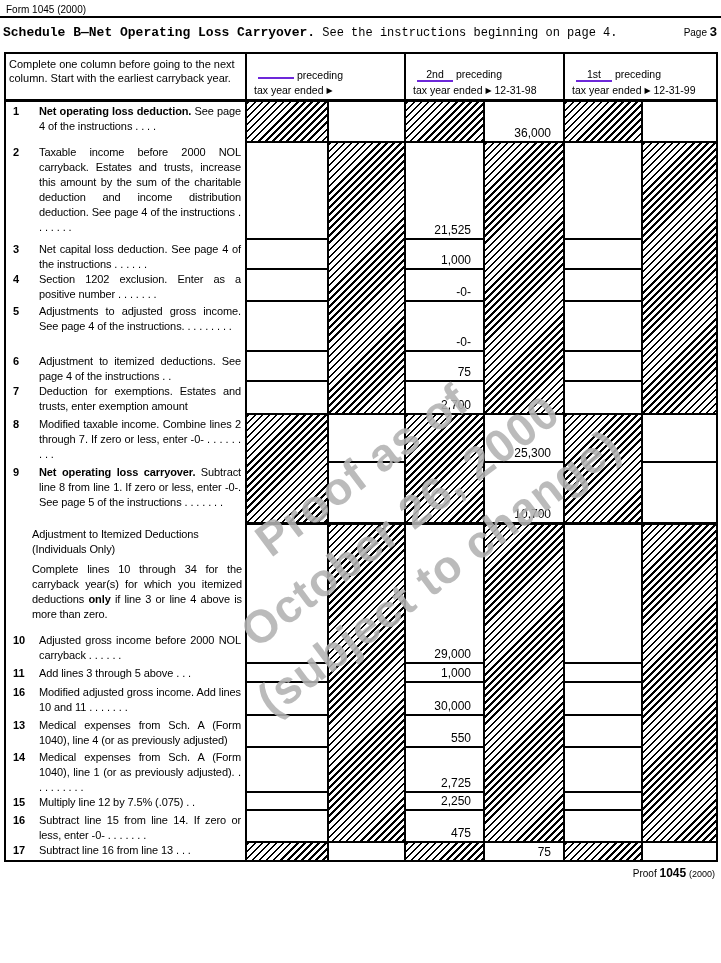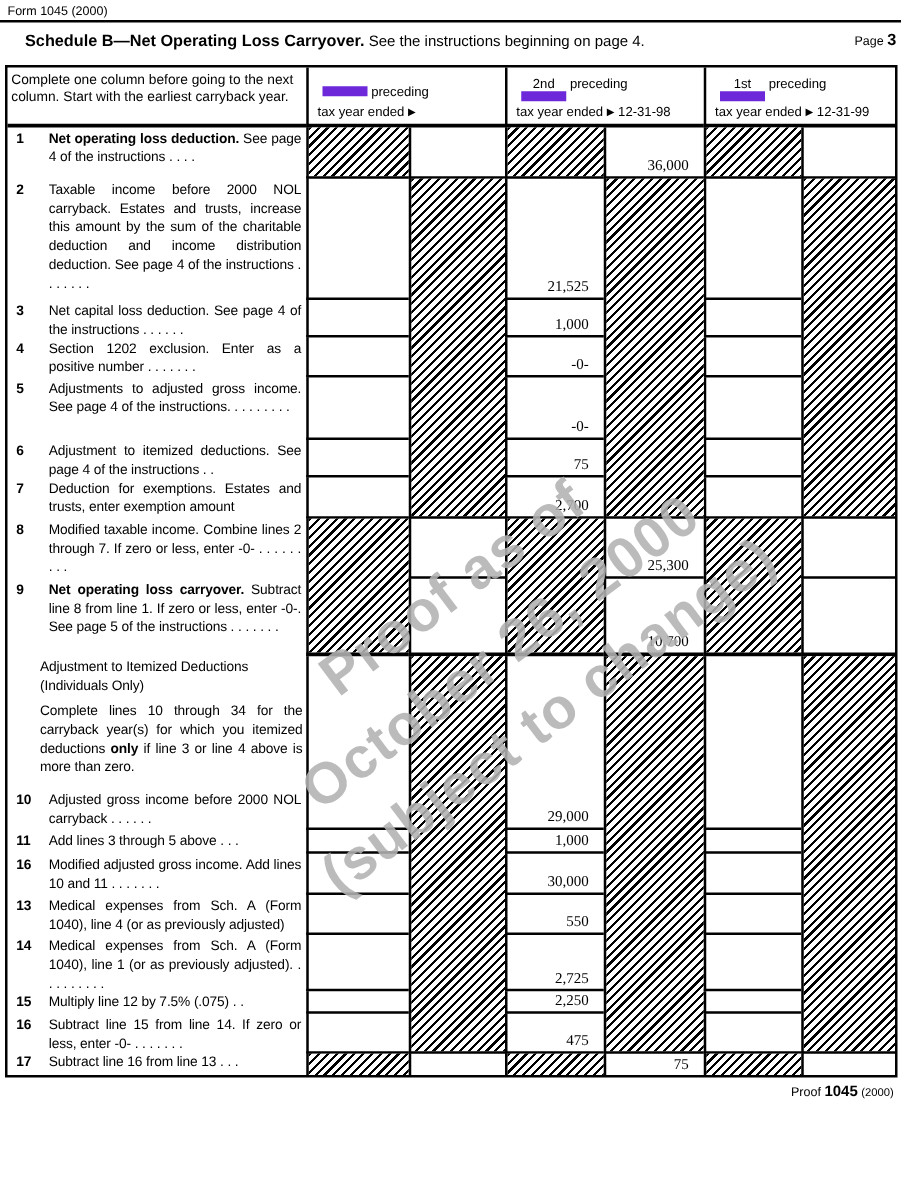--- a/index.html
+++ b/index.html
@@ -5,46 +5,46 @@
   html,body{margin:0;padding:0;}
   body{
     width:721px;height:963px;position:relative;background:#fff;color:#000;
     font-family:"Liberation Sans",sans-serif;overflow:hidden;
   }
   
   .form-id{position:absolute;left:6px;top:4px;font-size:10px;}
   .page-no{position:absolute;right:4px;top:2px;font-size:10px;margin-top:22px;}
   .page-no b{font-size:13px;}
   .top-rule{position:absolute;left:0;top:16px;width:721px;height:2px;background:#000;}
-  .sched-line{position:absolute;left:20px;top:25px;font-size:12px;}
+  .sched-line{position:absolute;left:3px;top:25px;font-size:12px;font-family:Liberation Mono, monospace;}
   .sched-line b{font-size:13px;}
   
   .tbl{
     position:absolute;left:4px;top:52px;width:714px;height:810px;
     border:2px solid #000;box-sizing:border-box;display:grid;
     grid-template-columns:239px 82px 77px 79px 80px 78px 75px;
     grid-template-rows:48px 41px 97px 30px 32px 50px 30px 33px 48px 62px 139px 19px 33px 32px 45px 18px 32px auto;
     background:#fff;
   }
   .cell{box-sizing:border-box;min-width:0;min-height:0;}
   .vl{border-left:2px solid #000;}
   .bb2{border-bottom:2px solid #000;}
   .bb3{border-bottom:3px solid #000;}
   .hatch{background:repeating-linear-gradient(135deg,#000 0 1.8px,#fff 1.8px 5px);}
   .val{
     display:flex;align-items:flex-end;justify-content:flex-end;
-    padding:0 12px 1px 0;font-family:Liberation Serif, serif;font-size:12px;text-align:right;
+    padding:0 12px 1px 0;font-family:Liberation Sans, sans-serif;font-size:12px;text-align:right;
   }
   .instr{font-size:11px;line-height:14px;padding:3px 6px 0 3px;}
   .hd{
     font-size:10.5px;display:flex;flex-direction:column;justify-content:flex-end;
     padding:0 2px 2px 7px;line-height:13px;white-space:nowrap;
   }
   .hd .l1{padding-left:4px;margin-bottom:2px;}
-  .ord{display:inline-block;min-width:36px;border-bottom:8px solid #6d28d9;text-align:center;line-height:11px;}
+  .ord{display:inline-block;min-width:36px;border-bottom:2px solid #6d28d9;text-align:center;line-height:11px;}
   .arr{font-size:8px;vertical-align:1px;}
   .desc{font-size:11px;line-height:15px;padding:2px 3px 0 0;letter-spacing:-0.1px;}
   .desc-mega{display:flex;flex-direction:column;justify-content:space-between;padding-bottom:1px;}
   .row-label{display:flex;}
   .num{flex:0 0 26px;padding-left:7px;font-weight:bold;}
   .lbl{flex:1;text-align:justify;padding-right:1px;}
   .sec{margin-left:26px;}
   .sec-title{font-weight:normal;margin-bottom:5px;}
   .sec-para{text-align:justify;}
   

